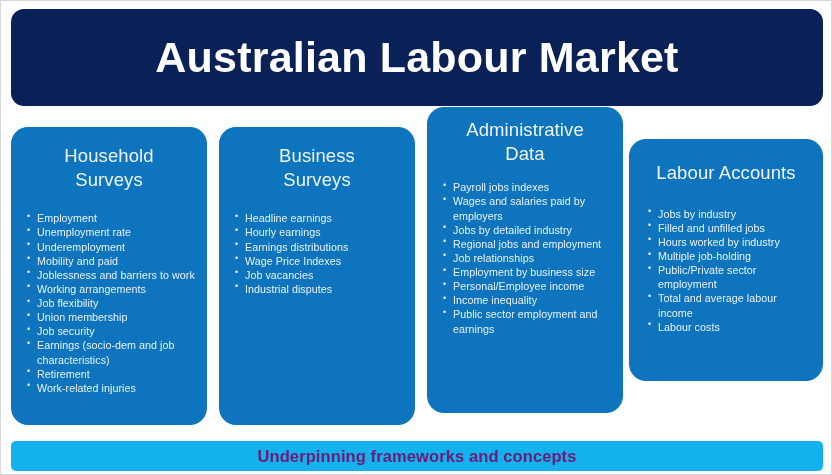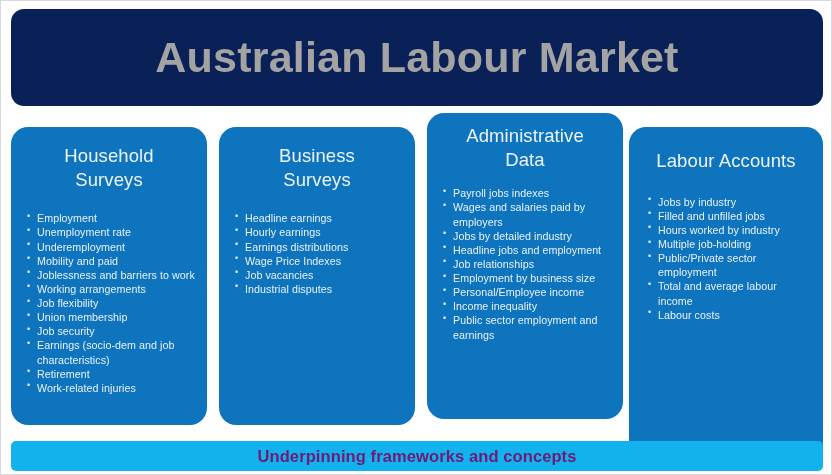--- a/index.html
+++ b/index.html
@@ -29,21 +29,21 @@
     top: 8px;
     width: 812px;
     height: 97px;
     background: #0a2157;
     border-radius: 13px;
     display: flex;
     align-items: center;
     justify-content: center;
   }
   #header-title {
-    color: #a3a3a3;
+    color: #ffffff;
     font-size: 43px;
     font-weight: bold;
     letter-spacing: 0.2px;
     text-align: center;
     line-height: 1.05;
   }
 
   
   #columns-row {
     position: absolute;
@@ -97,27 +97,27 @@
   #card-household .card-title { margin: 17px 14px 0 14px; }
   #card-household .bullet-list { margin: 20px 12px 0 16px; }
 
   #card-business {
     left: 218px; top: 126px;  width: 196px;  height: 298px;
   }
   #card-business .card-title { margin: 17px 14px 0 14px; }
   #card-business .bullet-list { margin: 20px 12px 0 16px; }
 
   #card-admin {
-    left: 426px; top: 112px;  width: 196px;  height: 306px;
+    left: 426px; top: 106px;  width: 196px;  height: 306px;
   }
   #card-admin .card-title { margin: 11px 14px 0 14px; }
   #card-admin .bullet-list { margin: 15px 10px 0 16px; }
 
   #card-accounts {
-    left: 628px; top: 126px;  width: 194px;  height: 344px;
+    left: 628px; top: 138px;  width: 194px;  height: 242px;
   }
   #card-accounts .card-title { margin: 22px 10px 0 10px; }
   #card-accounts .bullet-list { margin: 22px 10px 0 19px; }
 
   
   #footer-banner {
     position: absolute;
     left: 10px;
     top: 440px;
     width: 812px;
@@ -184,21 +184,21 @@
 
     <div class="column-card" id="card-admin">
       <div class="card-title">
         <span>Administrative</span><br>
         <span>Data</span>
       </div>
       <ul class="bullet-list">
         <li class="bullet-item">Payroll jobs indexes</li>
         <li class="bullet-item">Wages and salaries paid by employers</li>
         <li class="bullet-item">Jobs by detailed industry</li>
-        <li class="bullet-item">Headline jobs and employment</li>
+        <li class="bullet-item">Regional jobs and employment</li>
         <li class="bullet-item">Job relationships</li>
         <li class="bullet-item">Employment by business size</li>
         <li class="bullet-item">Personal/Employee income</li>
         <li class="bullet-item">Income inequality</li>
         <li class="bullet-item">Public sector employment and earnings</li>
       </ul>
     </div>
 
     <div class="column-card" id="card-accounts">
       <div class="card-title">

